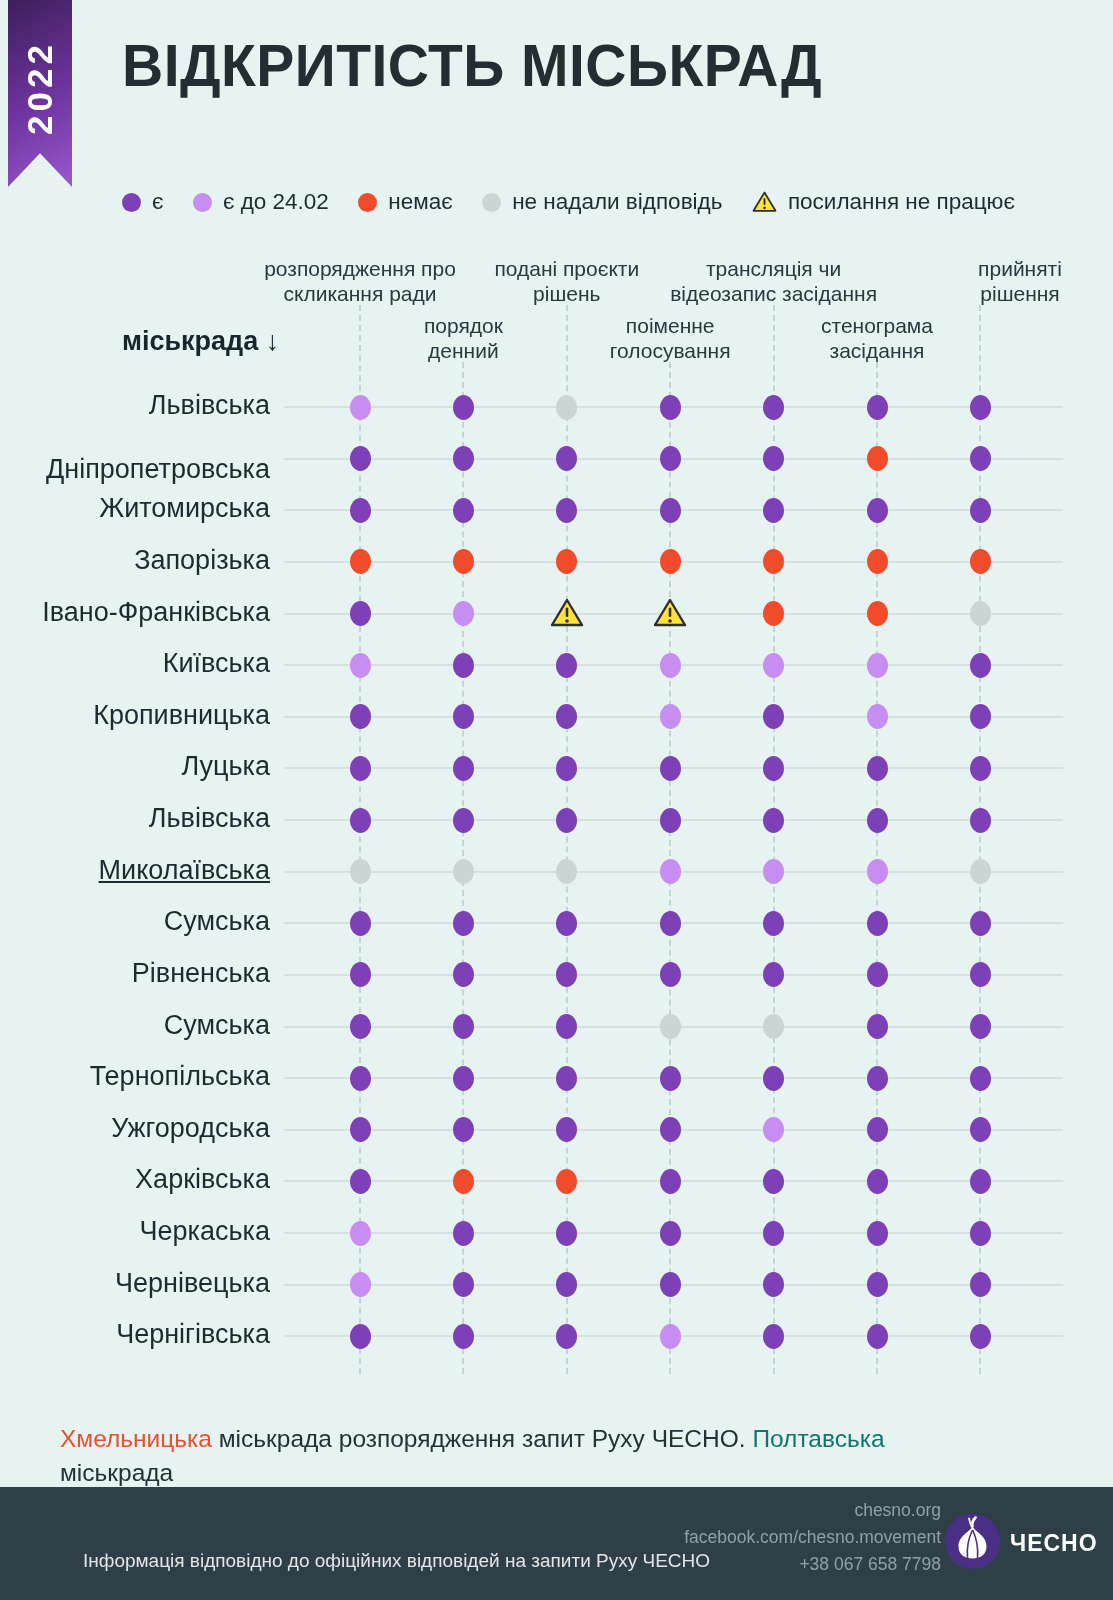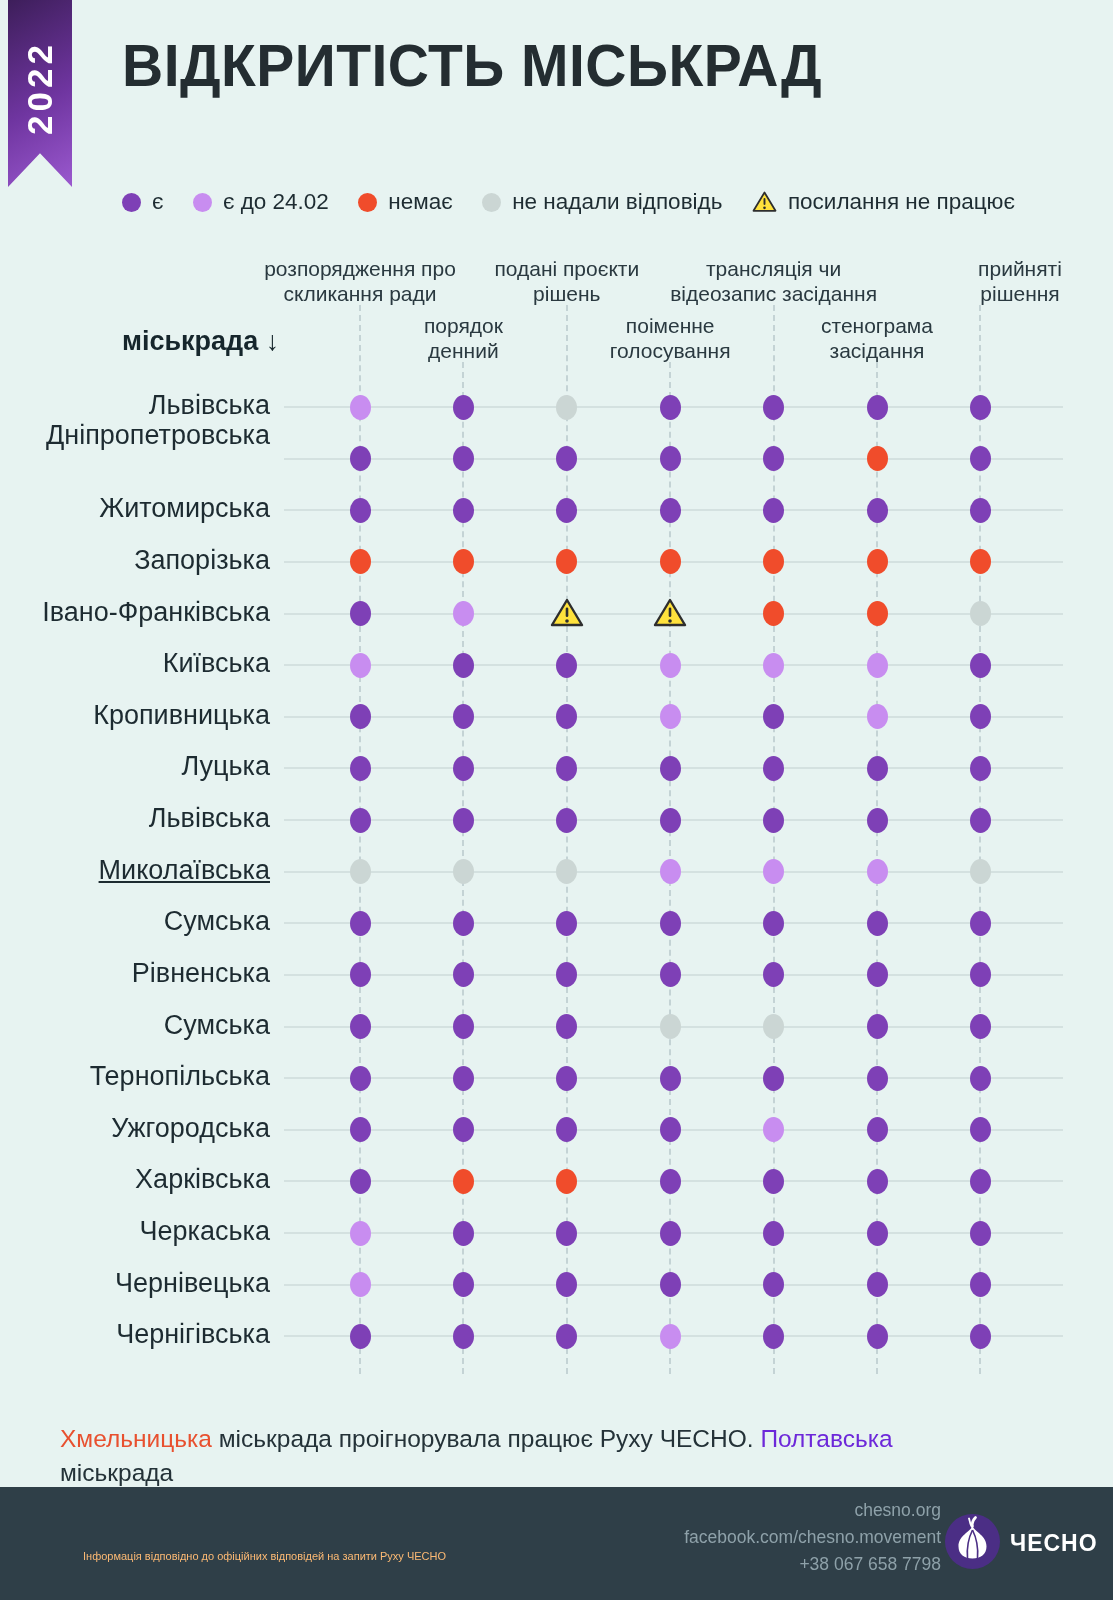--- a/index.html
+++ b/index.html
@@ -70,21 +70,21 @@
   }
   #footnote p{margin:0}
 
   
   #footer{
     position:absolute;left:0;top:1487px;width:1113px;height:113px;
     background:#2f3f48;
   }
   #footer-note{
     position:absolute;left:83px;top:63px;
-    font-size:11px;color:#fdba74;white-space:nowrap;
+    font-size:19px;color:#e5e5e5;white-space:nowrap;
   }
   #contacts{
     position:absolute;right:172px;top:10px;text-align:right;
     font-size:17.5px;line-height:27px;color:#8ea1a9;
   }
   #logo-circle{
     position:absolute;left:945px;top:27px;width:55px;height:55px;
     border-radius:50%;background:#4b2e85;
   }
   #wordmark{
@@ -158,21 +158,21 @@
       <div class="row-line" style="left: 284px; top: 406px; width: 779px;"></div>
       <div class="row-label" style="top: 390px;">Львівська</div>
       <div class="status-dot" style="left: 349.5px; top: 394.5px; background: rgb(200, 141, 240);"></div>
       <div class="status-dot" style="left: 452.9px; top: 394.5px; background: rgb(126, 64, 182);"></div>
       <div class="status-dot" style="left: 556.3px; top: 394.5px; background: rgb(203, 214, 212);"></div>
       <div class="status-dot" style="left: 659.7px; top: 394.5px; background: rgb(126, 64, 182);"></div>
       <div class="status-dot" style="left: 763.1px; top: 394.5px; background: rgb(126, 64, 182);"></div>
       <div class="status-dot" style="left: 866.5px; top: 394.5px; background: rgb(126, 64, 182);"></div>
       <div class="status-dot" style="left: 969.9px; top: 394.5px; background: rgb(126, 64, 182);"></div>
       <div class="row-line" style="left: 284px; top: 457.63px; width: 779px;"></div>
-      <div class="row-label" style="top: 420px;">Дніпропетровська</div>
+      <div class="row-label" style="top: 454px;">Дніпропетровська</div>
       <div class="status-dot" style="left: 349.5px; top: 446.13px; background: rgb(126, 64, 182);"></div>
       <div class="status-dot" style="left: 452.9px; top: 446.13px; background: rgb(126, 64, 182);"></div>
       <div class="status-dot" style="left: 556.3px; top: 446.13px; background: rgb(126, 64, 182);"></div>
       <div class="status-dot" style="left: 659.7px; top: 446.13px; background: rgb(126, 64, 182);"></div>
       <div class="status-dot" style="left: 763.1px; top: 446.13px; background: rgb(126, 64, 182);"></div>
       <div class="status-dot" style="left: 866.5px; top: 446.13px; background: rgb(240, 76, 43);"></div>
       <div class="status-dot" style="left: 969.9px; top: 446.13px; background: rgb(126, 64, 182);"></div>
       <div class="row-line" style="left: 284px; top: 509.26px; width: 779px;"></div>
       <div class="row-label" style="top: 493.26px;">Житомирська</div>
       <div class="status-dot" style="left: 349.5px; top: 497.76px; background: rgb(126, 64, 182);"></div>
@@ -330,21 +330,21 @@
       <div class="status-dot" style="left: 349.5px; top: 1323.84px; background: rgb(126, 64, 182);"></div>
       <div class="status-dot" style="left: 452.9px; top: 1323.84px; background: rgb(126, 64, 182);"></div>
       <div class="status-dot" style="left: 556.3px; top: 1323.84px; background: rgb(126, 64, 182);"></div>
       <div class="status-dot" style="left: 659.7px; top: 1323.84px; background: rgb(200, 141, 240);"></div>
       <div class="status-dot" style="left: 763.1px; top: 1323.84px; background: rgb(126, 64, 182);"></div>
       <div class="status-dot" style="left: 866.5px; top: 1323.84px; background: rgb(126, 64, 182);"></div>
       <div class="status-dot" style="left: 969.9px; top: 1323.84px; background: rgb(126, 64, 182);"></div>
     </div>
 
   <div id="footnote">
-      <p><span style="color: rgb(232, 80, 47);">Хмельницька</span><span style="color: rgb(36, 50, 56);"> міськрада проігнорувала працює Руху ЧЕСНО. </span><span style="color: #6d28d9;">Полтавська</span><span style="color: rgb(36, 50, 56);"> міськрада</span></p>
+      <p><span style="color: rgb(232, 80, 47);">Хмельницька</span><span style="color: rgb(36, 50, 56);"> міськрада розпорядження запит Руху ЧЕСНО. </span><span style="color: #0f766e;">Полтавська</span><span style="color: rgb(36, 50, 56);"> міськрада</span></p>
       <p><span style="color: rgb(154, 171, 171);">Донецьк, Луганськ</span><span style="color: rgb(36, 50, 56);"> та </span><span style="color: rgb(154, 171, 171);">Херсон</span><span style="color: rgb(36, 50, 56);"> — тимчасово окуповані міста.</span></p>
     </div>
 
   <div id="footer">
     <div id="footer-note">Інформація відповідно до офіційних відповідей на запити Руху ЧЕСНО</div>
     <div id="contacts">
         <div>chesno.org</div>
         <div>facebook.com/chesno.movement</div>
         <div>+38 067 658 7798</div>
       </div>

